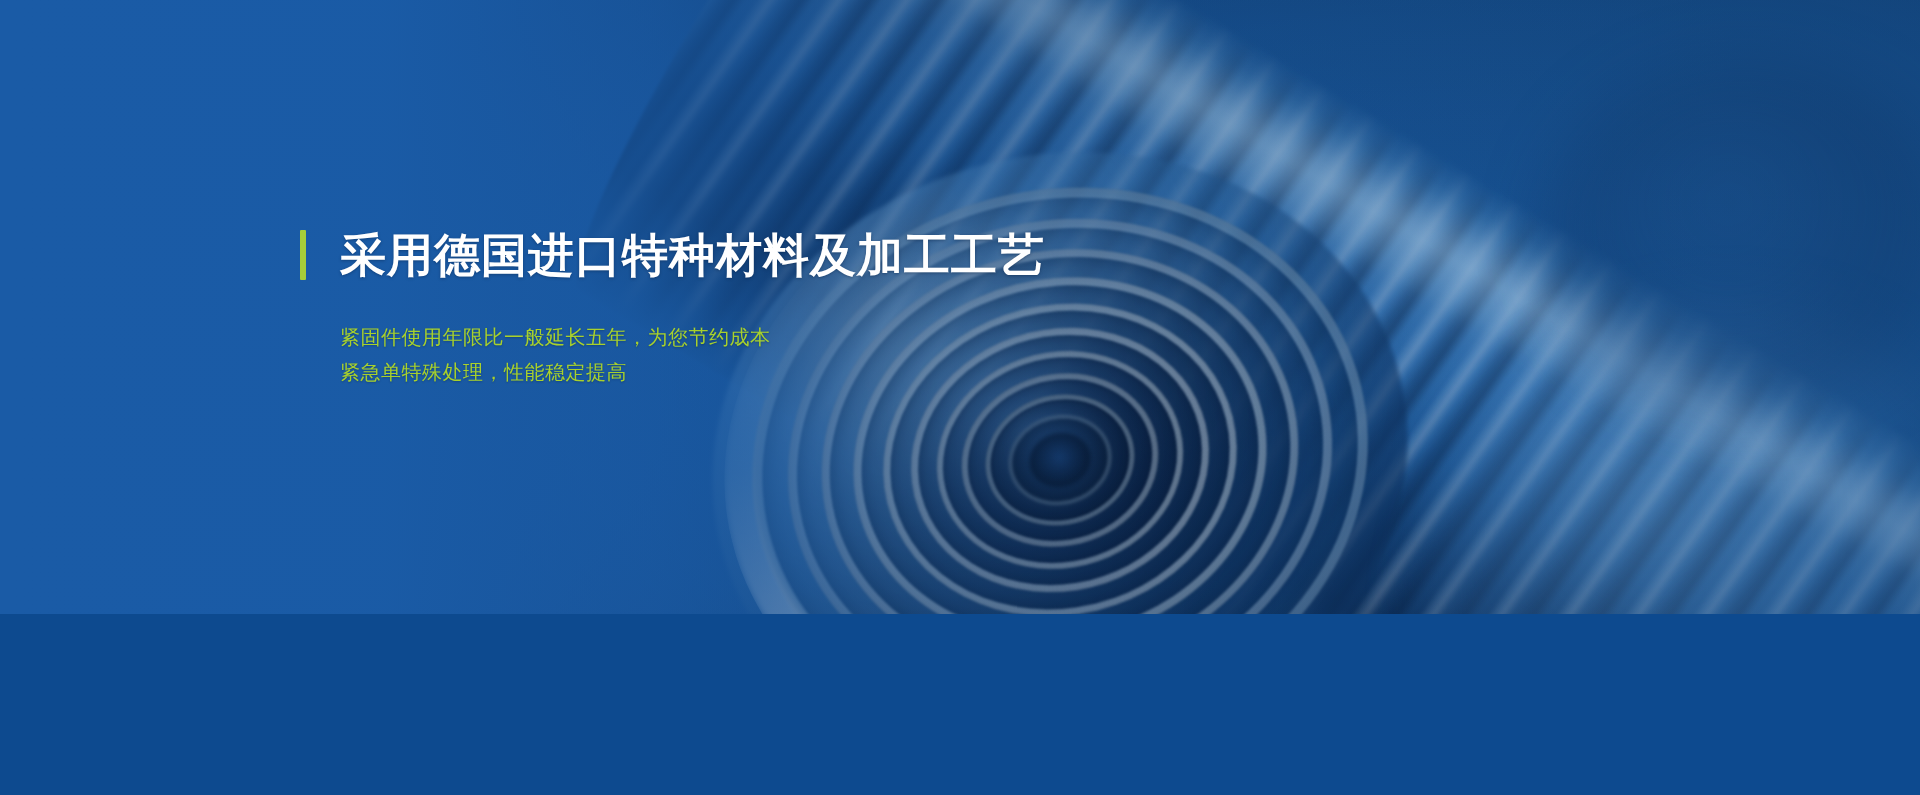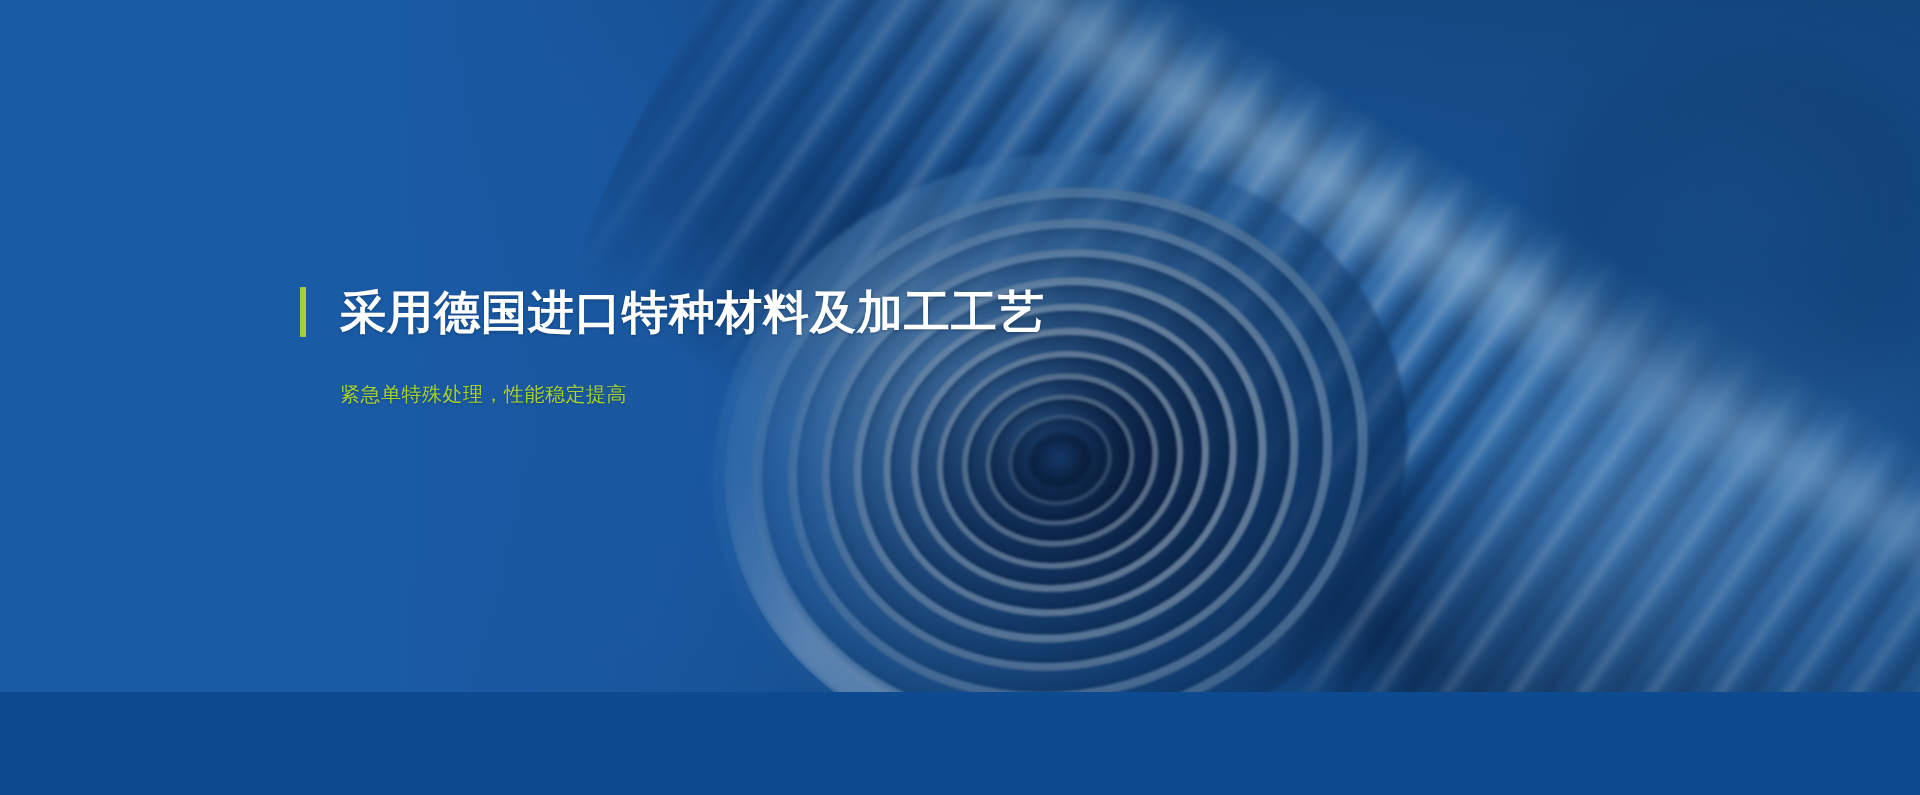--- a/index.html
+++ b/index.html
@@ -7,21 +7,21 @@
   html, body {
     width:1920px; height:795px;
     overflow:hidden;
     background:#0d4a8f;
     font-family:"Liberation Sans","DejaVu Sans",sans-serif;
   }
 
   .banner {
     position:relative;
     width:1920px;
-    height:692px;
+    height:614px;
     overflow:hidden;
     background:#4c1d95;
   }
 
   
   .photo {
     position:absolute;
     inset:0;
     overflow:hidden;
   }
@@ -376,17 +376,18 @@
   </div>
 
   <div class="content">
 
     <div class="headline-block">
       <div class="accent-bar"></div>
       <div class="headline-line">采用德国进口特种材料及加工工艺</div>
     </div>
 
     <div class="sub-block">
+      <div class="sub-line">紧固件使用年限比一般延长五年，为您节约成本</div>
       <div class="sub-line">紧急单特殊处理，性能稳定提高</div>
     </div>
 
   </div>
 </div>
 
 </body></html>

